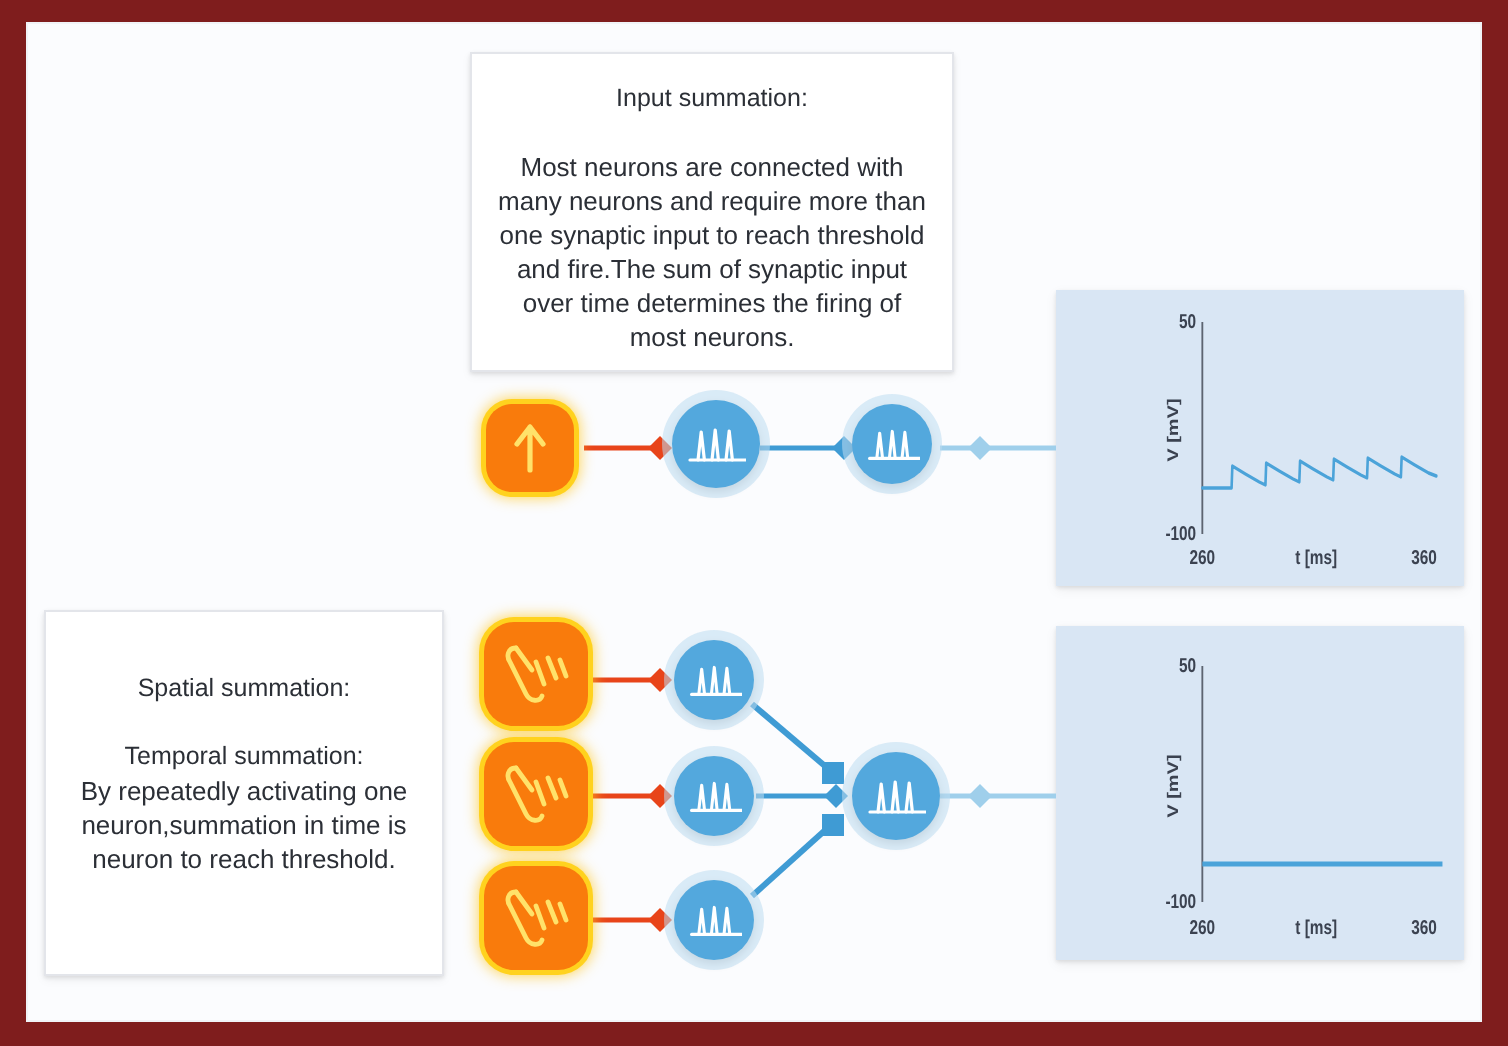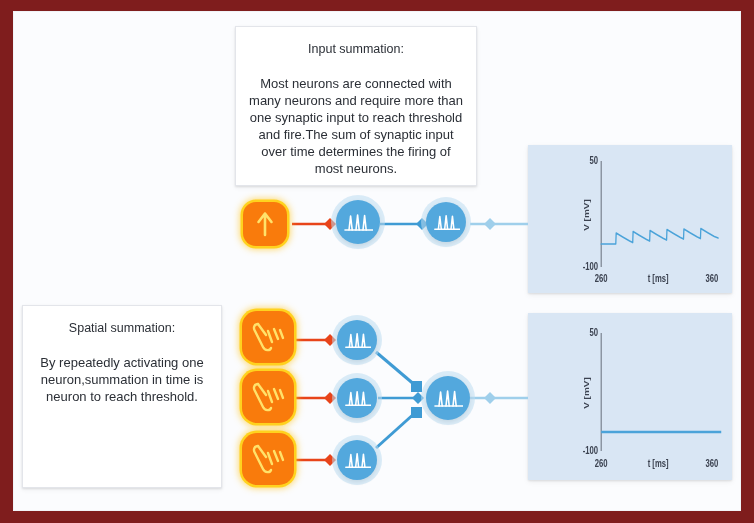--- a/index.html
+++ b/index.html
@@ -47,21 +47,21 @@
     top: 26px;
     width: 242px;
     height: 160px;
     padding: 14px 12px 10px 12px;
   }
   #card-left {
     left: 22px;
     top: 305px;
     width: 200px;
     height: 183px;
-    padding: 14px 10px 10px 10px;
+    padding: 30px 10px 10px 10px;
   }
   .card-title {
     font-size: 12.5px;
     line-height: 17px;
   }
   .card-body {
     font-size: 13px;
     line-height: 17px;
   }
   #card-top .card-title { margin-bottom: 17px; }
@@ -125,20 +125,21 @@
   <div id="page-frame"></div>
 
   <div class="text-card" id="card-top">
     <div class="card-title">Input summation:</div>
     <div class="card-body">Most neurons are connected with many neurons and require more than one synaptic input to reach threshold and fire.The sum of synaptic input over time determines the firing of most neurons.</div>
   </div>
 
   <div class="text-card" id="card-left">
     <div class="card-title">Spatial summation:</div>
     <div class="para-gap"></div>
+    <div class="card-title">Temporal summation:</div>
     <div class="card-body">By repeatedly activating one neuron,summation in time is neuron to reach threshold.</div>
   </div>
 
   <div class="chart-panel" id="chart-top">
     <svg class="chart-svg" viewBox="0 0 204 148" preserveAspectRatio="none">
 
       <line x1="34" y1="16" x2="34" y2="122" stroke="#5d6470" stroke-width="1.2"></line>
 
       <text class="axis-text" x="30" y="19" text-anchor="end">50</text>
       <text class="axis-text" x="30" y="125" text-anchor="end">-100</text>

